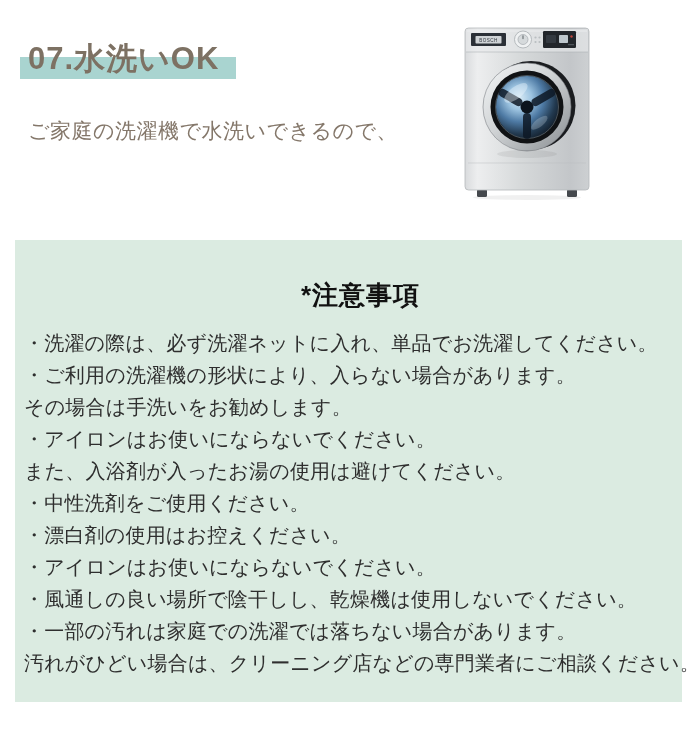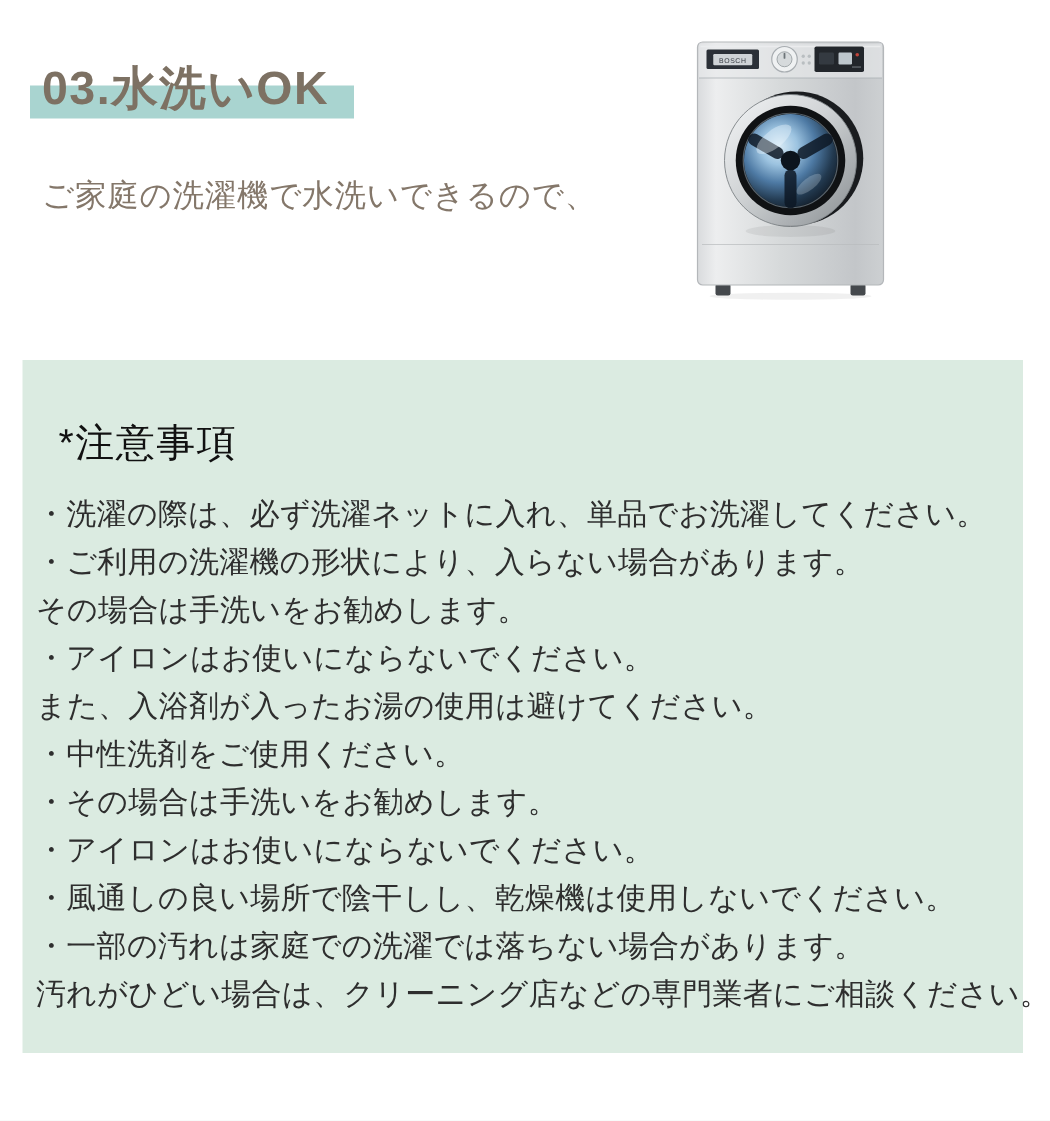--- a/index.html
+++ b/index.html
@@ -55,24 +55,24 @@
 
   
   .notes-box {
     position: absolute;
     left: 15px; top: 240px;
     width: 667px; height: 462px;
     background: var(--notes_bg, #dbebe1);
   }
   .notes-heading {
     padding-top: 38px;
-    text-align: left;
+    text-align: center;
     font-size: 26px;
     line-height: 34px;
-    font-weight: 400;
+    font-weight: 700;
     letter-spacing: 1px;
     color: var(--notes_heading_text, #111111);
     padding-left: 24px;
   }
   .notes-list { margin-top: 15px; }
   .note-line {
     padding-left: 9px;
     font-size: 20px;
     line-height: 32px;
     height: 32px;
@@ -81,21 +81,21 @@
     white-space: nowrap;
   }
   .note-line.indent { }
 </style>
 </head>
 <body>
 
 <div class="page">
 
   <div class="title-highlight"></div>
-  <h1 class="page-title">03.水洗いOK</h1>
+  <h1 class="page-title">07.水洗いOK</h1>
 
   <div class="description">
     <div>ご家庭の洗濯機で水洗いできるので、</div>
   </div>
 
   <div class="machine">
     <svg viewBox="0 0 126 174" xmlns="http://www.w3.org/2000/svg">
       <defs>
         <linearGradient id="g-body" x1="0" y1="0" x2="1" y2="0">
           <stop offset="0" stop-color="#d9dbdd"></stop>
@@ -180,21 +180,21 @@
 
   <div class="notes-box">
     <div class="notes-heading">*注意事項</div>
     <div class="notes-list">
       <div class="note-line">・洗濯の際は、必ず洗濯ネットに入れ、単品でお洗濯してください。</div>
       <div class="note-line">・ご利用の洗濯機の形状により、入らない場合があります。</div>
       <div class="note-line indent">その場合は手洗いをお勧めします。</div>
       <div class="note-line">・アイロンはお使いにならないでください。</div>
       <div class="note-line indent">また、入浴剤が入ったお湯の使用は避けてください。</div>
       <div class="note-line">・中性洗剤をご使用ください。</div>
-      <div class="note-line">・その場合は手洗いをお勧めします。</div>
+      <div class="note-line">・漂白剤の使用はお控えください。</div>
       <div class="note-line">・アイロンはお使いにならないでください。</div>
       <div class="note-line">・風通しの良い場所で陰干しし、乾燥機は使用しないでください。</div>
       <div class="note-line">・一部の汚れは家庭での洗濯では落ちない場合があります。</div>
       <div class="note-line indent">汚れがひどい場合は、クリーニング店などの専門業者にご相談ください。</div>
     </div>
   </div>
 
 </div>
 
 </body></html>

